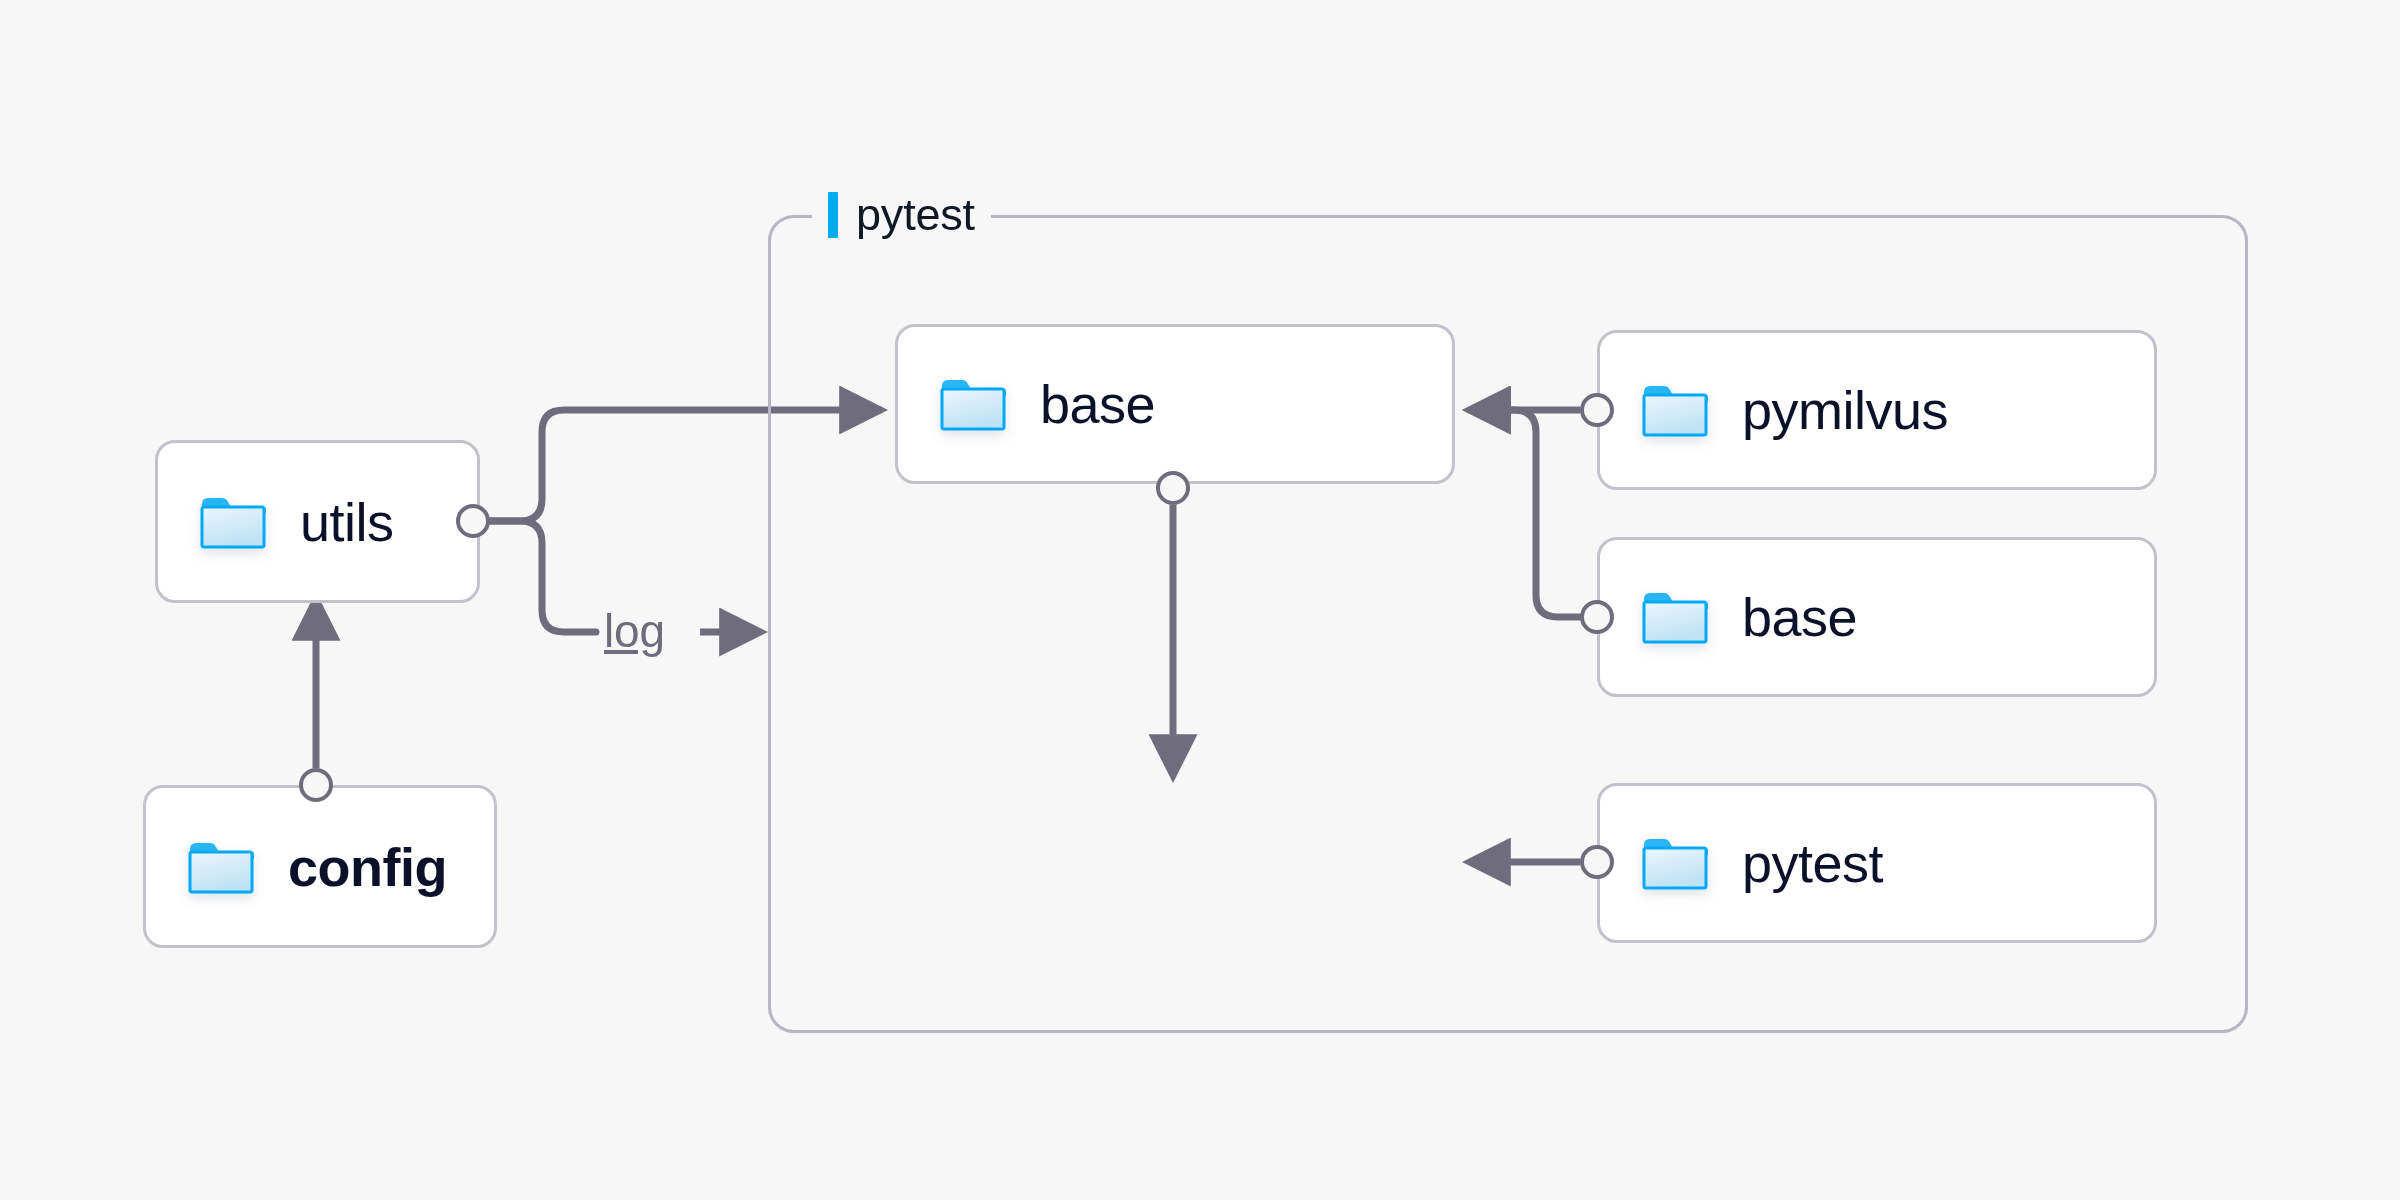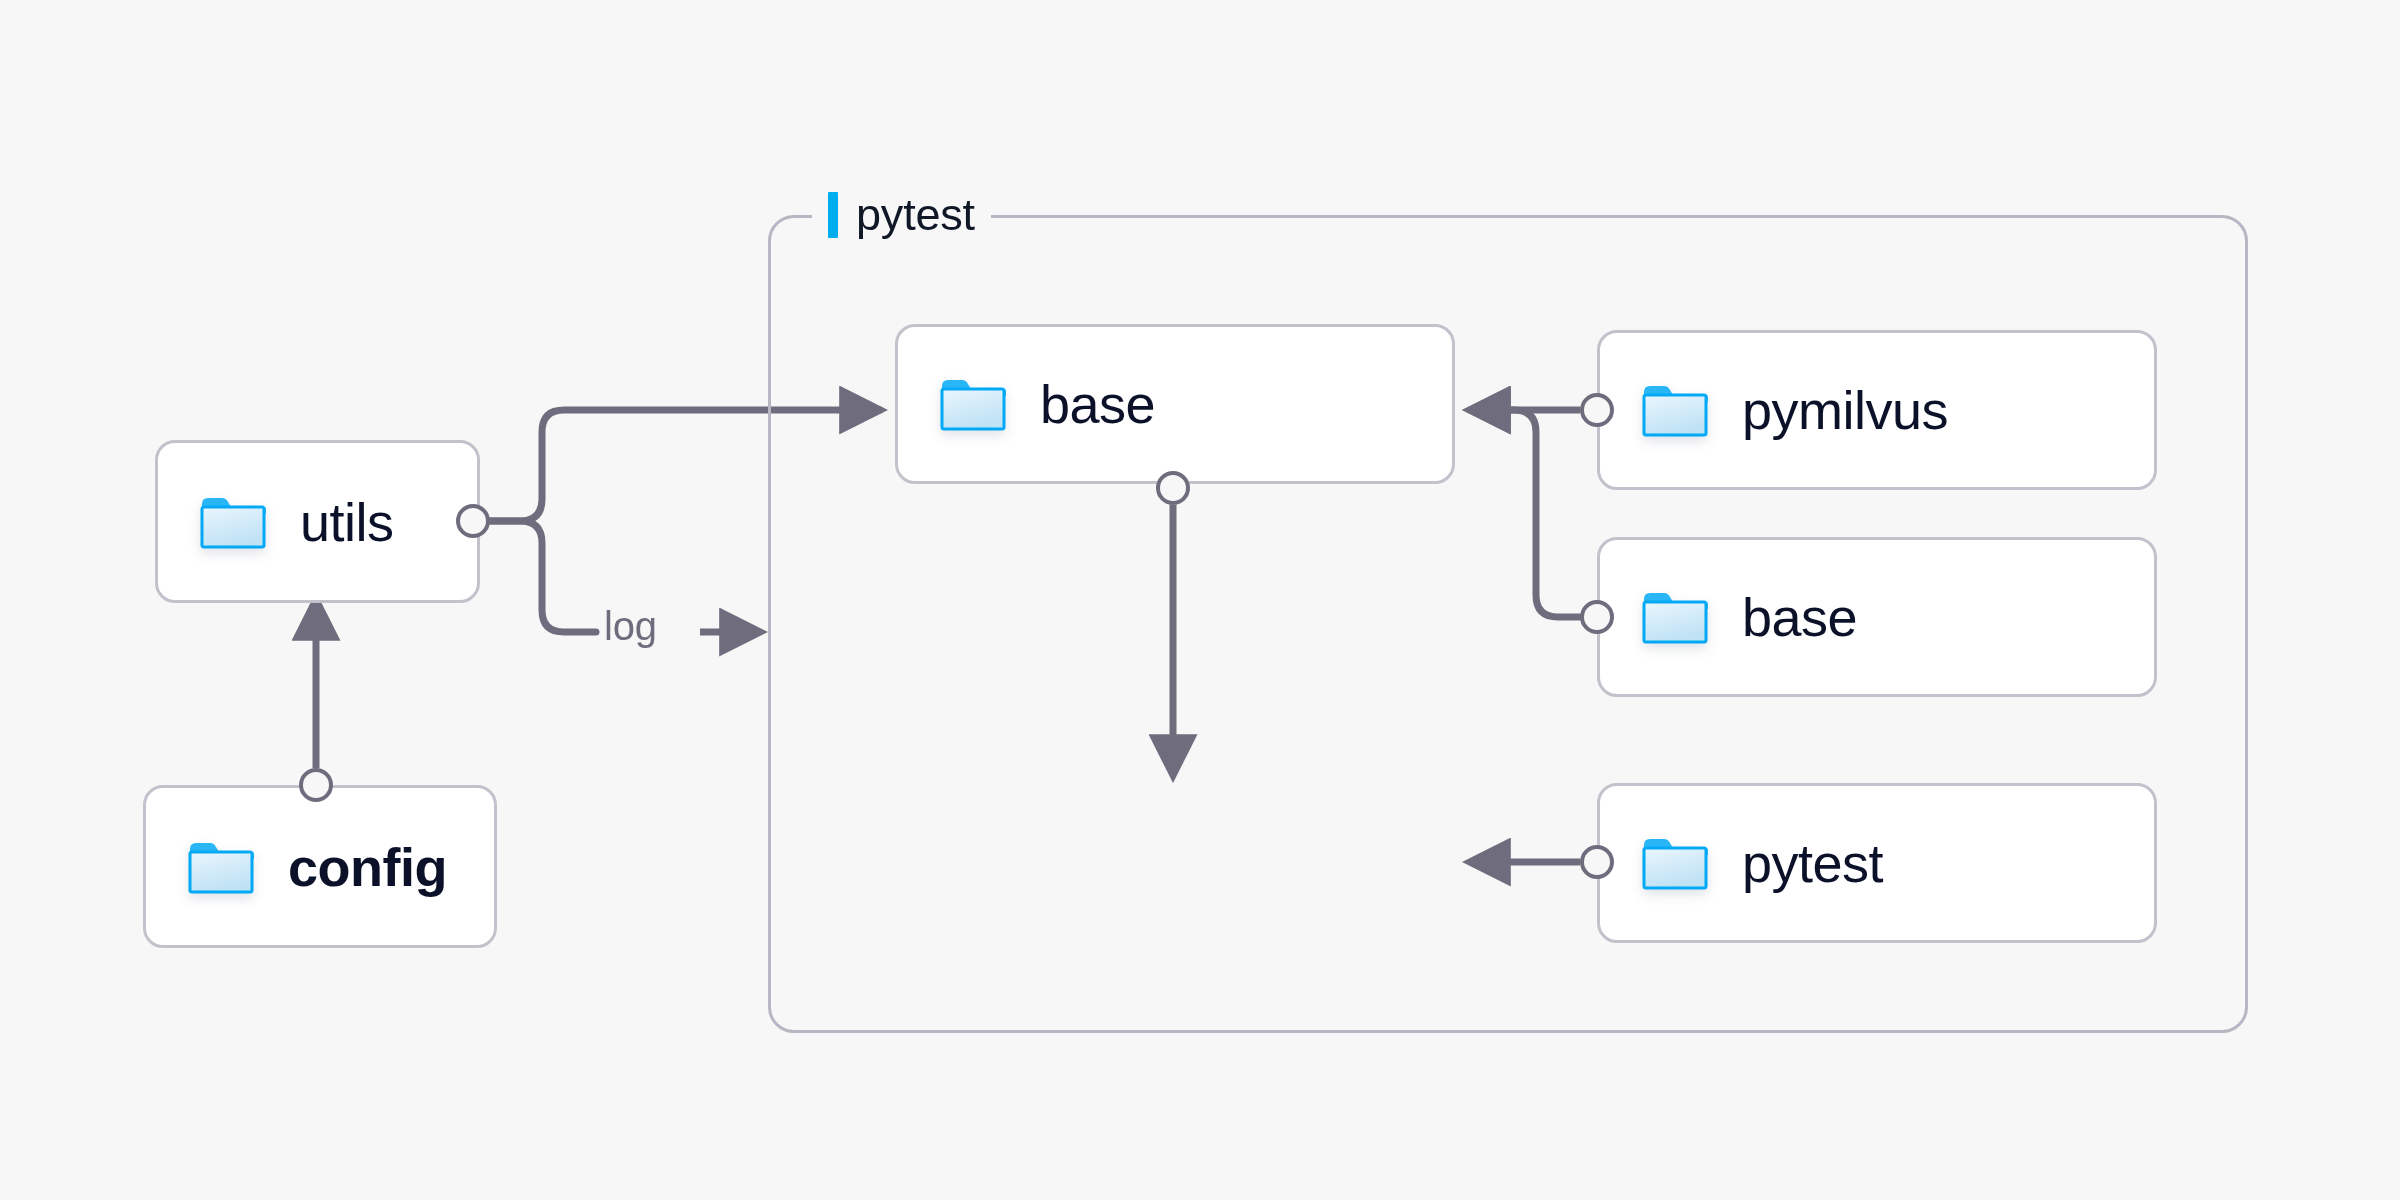--- a/index.html
+++ b/index.html
@@ -88,24 +88,25 @@
     width: 34px;
     height: 34px;
     box-sizing: border-box;
     border: 4px solid #6f6d7d;
     border-radius: 50%;
     background: #f7f7f8;
   }
   
   .edge-label {
     position: absolute;
-    font-size: 40px;
+    font-size: 46px;
     color: #6f6d7d;
     letter-spacing: -0.2px;
     white-space: nowrap;
+    text-decoration: underline;
   }
 </style>
 </head>
 <body>
 
 <div id="stage">
 
   <svg id="edges" viewBox="0 0 2400 1200" width="2400" height="1200">
     <defs>
       <marker id="arrow" viewBox="0 0 12 12" refX="10" refY="6" markerWidth="7" markerHeight="7" orient="auto-start-reverse">

